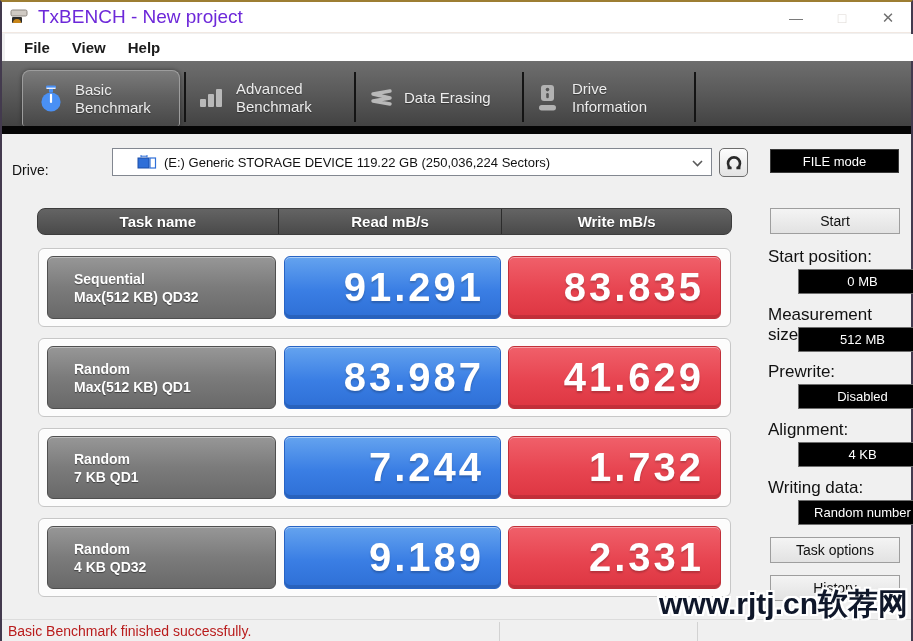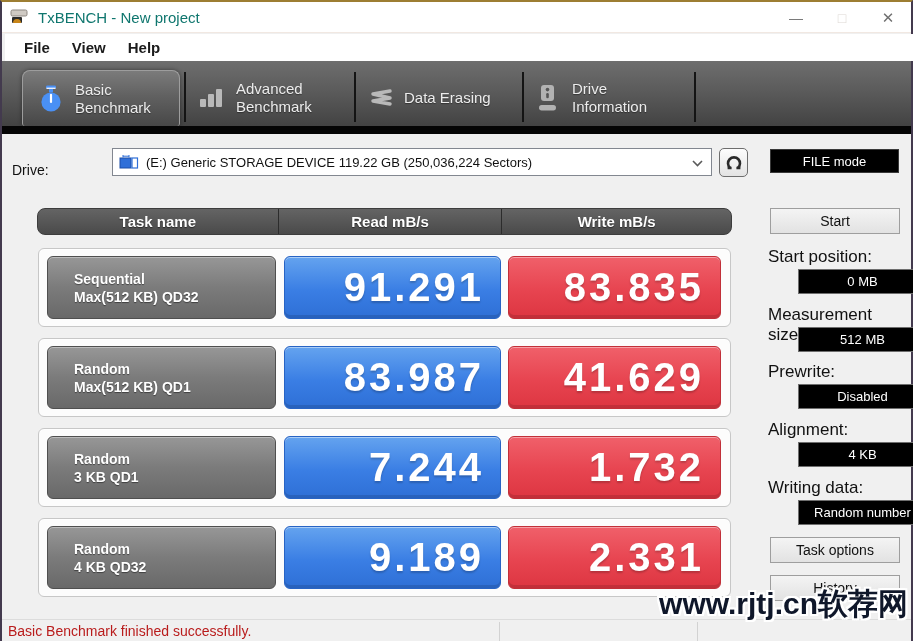--- a/index.html
+++ b/index.html
@@ -11,21 +11,21 @@
     border-top:2px solid #9d7e33;
     border-left:2px solid #433a4e;
     border-right:2px solid #433a4e;
     border-bottom:2px solid #433a4e;
   }
 
   
   .titlebar { position:absolute; left:0; top:0; width:909px; height:31px; background:#ffffff;
     display:flex; align-items:center; border-bottom:1px solid #f1e8e2; }
   .app-icon { margin-left:8px; width:20px; height:16px; }
-  .title-text { margin-left:8px; font-size:15px; color:#0f766e; }
+  .title-text { margin-left:8px; font-size:19px; color:#6d28d9; }
   .win-controls { position:absolute; right:0; top:0; height:31px; display:flex; }
   .win-btn { width:46px; height:31px; display:flex; align-items:center; justify-content:center;
     font-size:14px; color:#7a7a7a; cursor:default; }
   .win-btn.max { color:#ded9d4; }
   .win-btn.close { color:#6f6f6f; font-size:15px; }
 
   
   .menubar { position:absolute; left:3px; top:32px; width:909px; height:27px; background:#ffffff;
     display:flex; align-items:center; padding-left:10px; gap:4px;font-weight:bold; }
   .menu-item { font-size:15px; color:#1c1c1c; padding:3px 9px; }
@@ -41,21 +41,21 @@
     border:1px solid #9d9d9d; border-bottom:none; border-radius:8px 8px 3px 3px;
     box-shadow:0 0 4px rgba(0,0,0,.45); }
   .tab2 { left:196px; top:16px; width:150px; height:42px; }
   .tab3 { left:364px; top:16px; width:150px; height:42px; }
   .tab4 { left:534px; top:16px; width:155px; height:42px; }
   .tab-sep { position:absolute; top:11px; width:2px; height:50px; background:#141414; }
 
   
   .drive-label { position:absolute; left:10px; top:136px; font-size:14px; color:#111;margin-top:24px; }
   .drive-combo { position:absolute; left:110px; top:146px; width:600px; height:28px;
-    background:#fff; border:1px solid #828790; display:flex; align-items:center; padding:0 6px; }
+    background:#fff; border:1px solid #828790; display:flex; align-items:center; padding:0 24px; }
   .drive-combo-text { font-size:13px; color:#111; margin-left:7px; white-space:nowrap; overflow:hidden; }
   .combo-arrow { position:absolute; right:8px; top:11px; }
   .refresh-btn { position:absolute; left:717px; top:146px; width:29px; height:29px;
     background:linear-gradient(#fdfdfd,#e3e3e3); border:1px solid #6e6e6e; border-radius:5px;
     display:flex; align-items:center; justify-content:center; }
   .filemode { position:absolute; left:768px; top:147px; width:129px; height:24px; background:#000;
     border:1px solid #3a3a3a; color:#fff; font-size:13px; display:flex; align-items:center; justify-content:center; }
 
   
   .thead { position:absolute; left:35px; top:206px; width:695px; height:27px;
@@ -235,21 +235,21 @@
       <div>Random</div>
       <div>Max(512 KB) QD1</div>
     </div>
     <div class="val-box val-read">83.987</div>
     <div class="val-box val-write">41.629</div>
   </div>
 
   <div class="row" style="top:426px">
     <div class="task-btn">
       <div>Random</div>
-      <div>3 KB QD1</div>
+      <div>7 KB QD1</div>
     </div>
     <div class="val-box val-read">7.244</div>
     <div class="val-box val-write">1.732</div>
   </div>
 
   <div class="row" style="top:516px">
     <div class="task-btn">
       <div>Random</div>
       <div>4 KB QD32</div>
     </div>

